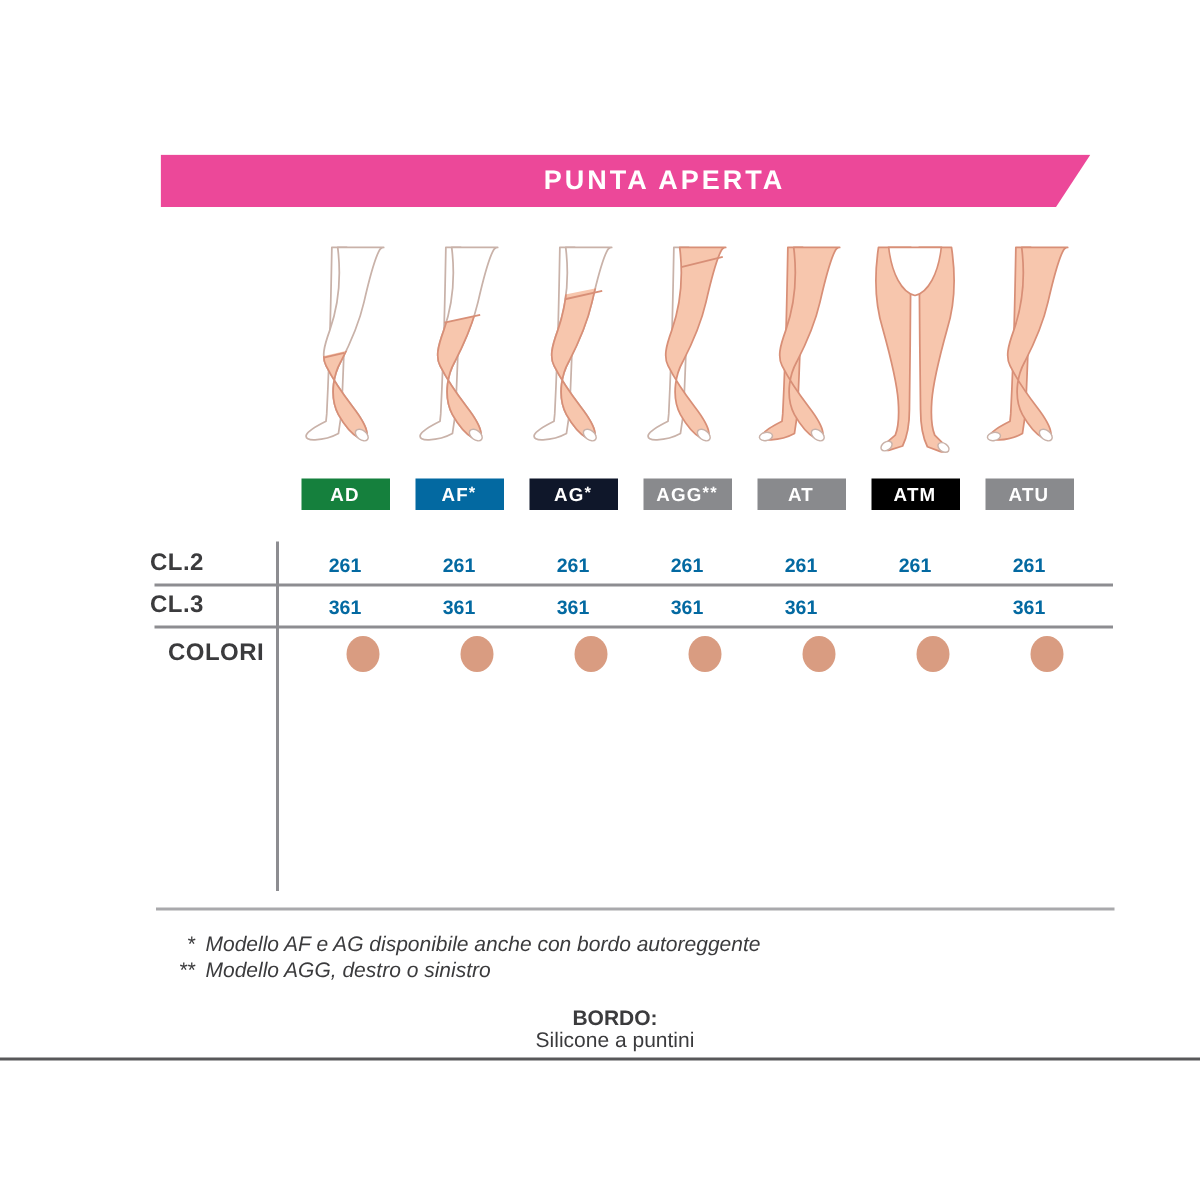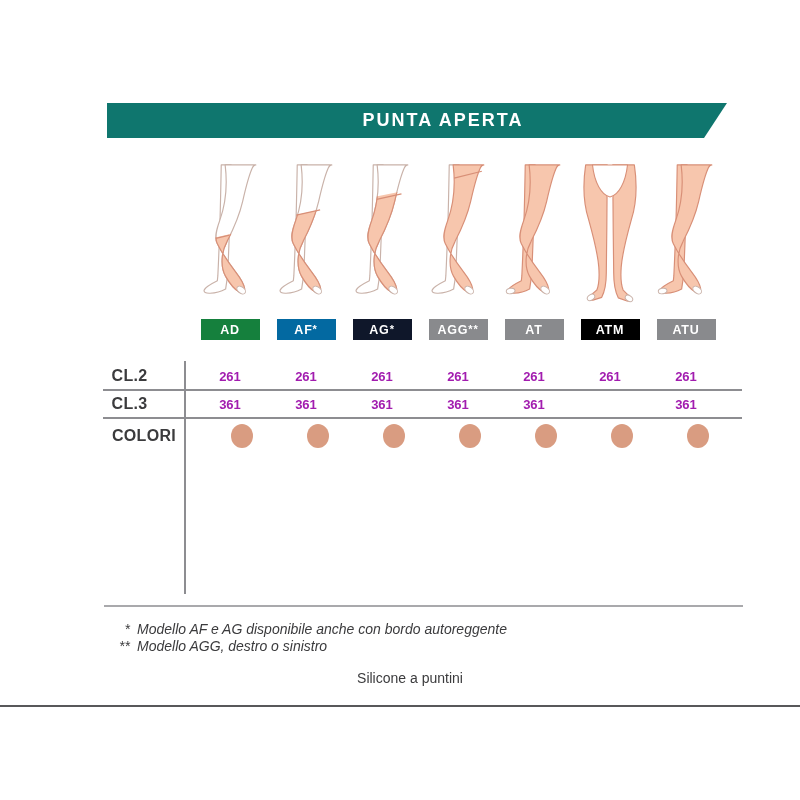--- a/index.html
+++ b/index.html
@@ -38,46 +38,46 @@
   .label-cell { width:76px; flex:none; display:flex; justify-content:center; }
   .model-box {
     width:59px; height:21px; background:#898a8d; color:#fff;
     font-weight:bold; font-size:12.5px; letter-spacing:0.8px;
     display:flex; align-items:center; justify-content:center;
   }
   .model-box sup { font-size:11px; line-height:0; position:relative; top:-1px; }
   
   .grid-row { position:absolute; left:100px; width:640px; display:flex; align-items:center; }
   .row-label {
-    width:84px; flex:none; text-align:center; padding-right:25px; box-sizing:border-box;
+    width:84px; flex:none; text-align:left; padding-right:25px; box-sizing:border-box;
     font-weight:bold; font-size:16px; letter-spacing:0.3px; color:#3b3b3d;
   }
   .cells { display:flex; margin-left:8px; }
   .cell {
     width:76px; flex:none; text-align:center; font-weight:bold; font-size:13px;
-    color:#a21caf; display:flex; justify-content:center; align-items:center;
+    color:#0369a1; display:flex; justify-content:center; align-items:center;
   }
   .dot { width:22px; height:24px; border-radius:50%; background:#d99c81; }
   .hline { position:absolute; background:#8d8d91; height:1.5px; }
   .vline { position:absolute; background:#8d8d91; width:1.5px; }
   .divider { position:absolute; background:#a9a9ac; height:2px; }
   .bottom-rule { position:absolute; background:#58585a; height:2px; left:0; width:800px; }
   
   .footnotes { position:absolute; left:104px; top:621px; font-style:italic; font-size:14px; }
   .footnote { display:flex; line-height:16.5px; }
   .fn-marker { width:26px; flex:none; text-align:right; padding-right:7px; box-sizing:content-box; }
   
   .bordo { position:absolute; left:0; top:671px; width:800px; padding-left:20px; box-sizing:border-box; text-align:center; }
   .bordo-label { font-weight:bold; font-size:14px; line-height:15px; }
   .bordo-value { font-size:14px; line-height:15px; }
 </style>
 </head>
 <body>
 
-<div class="banner" style="background: #0f766e; justify-content: center;">
+<div class="banner" style="background: #ec4899; justify-content: center;">
   <span>PUNTA APERTA</span>
 </div>
 
 <div class="figures-row">
   <div class="spacer"></div>
 
   <div class="fig-cell">
     <svg width="74" height="148" viewBox="0 0 76 150">
       <path class="skin" d="M29,2 C28.5,30 28,58 27,80 C26.5,95 26,106 25.5,116 L25,121 C19,124 12.5,127.5 11.5,130.5 C10.8,132.8 13,134 17.5,133.8 C23,133.6 29,132 33.5,129.5 L35.5,116 C36.5,97 37.5,68 38.5,40 L39.2,2 Z"></path>
       <path class="skin" d="M33,2 C35.5,22 33.5,42 27.5,59 C23.5,70 22,77 25,83 C30,93 37,103 43.5,111.5 C48.5,118 52.5,124.5 53,129 C53.4,132.2 50.5,134.2 47.5,132.5 C43,130 37.5,123.5 33.5,116.5 C30.5,111 29.3,103 30.2,95.5 C30.9,90 32.5,85 35,80.5 C42,67 48,52.5 51,39.5 C53.5,28.5 57,13.5 61,5 C61.8,3.2 63.5,2 64.5,2 Z"></path>
@@ -260,16 +260,17 @@
     <span class="fn-marker">*</span>
     <span>Modello AF e AG disponibile anche con bordo autoreggente</span>
   </div>
   <div class="footnote">
     <span class="fn-marker">**</span>
     <span>Modello AGG, destro o sinistro</span>
   </div>
 </div>
 
 <div class="bordo">
+  <div class="bordo-label">BORDO:</div>
   <div class="bordo-value">Silicone a puntini</div>
 </div>
 
 <div class="bottom-rule" style="top:705px;"></div>
 
 </body></html>

